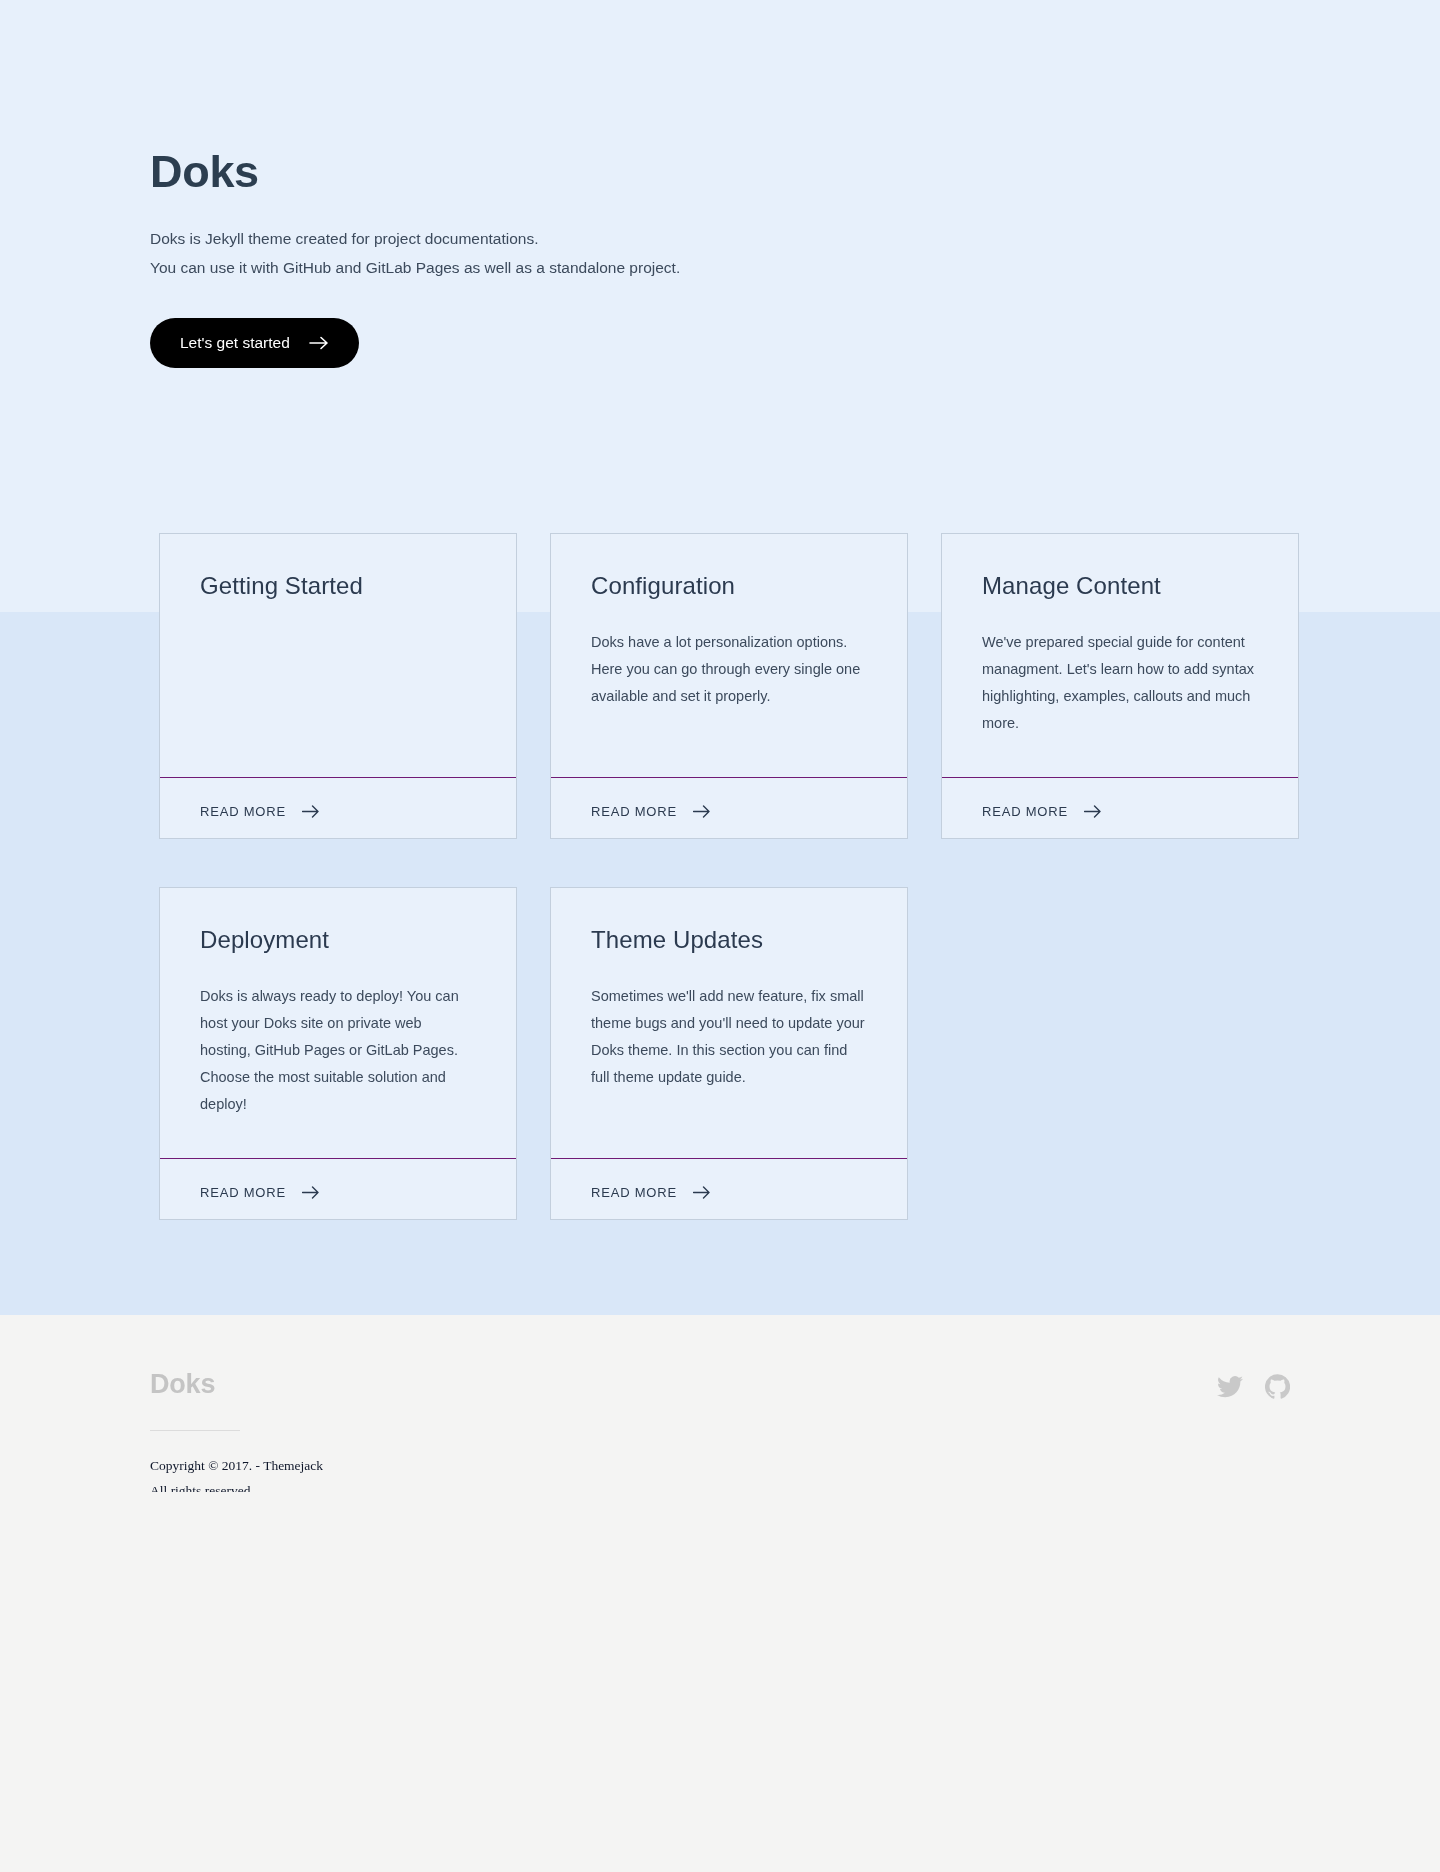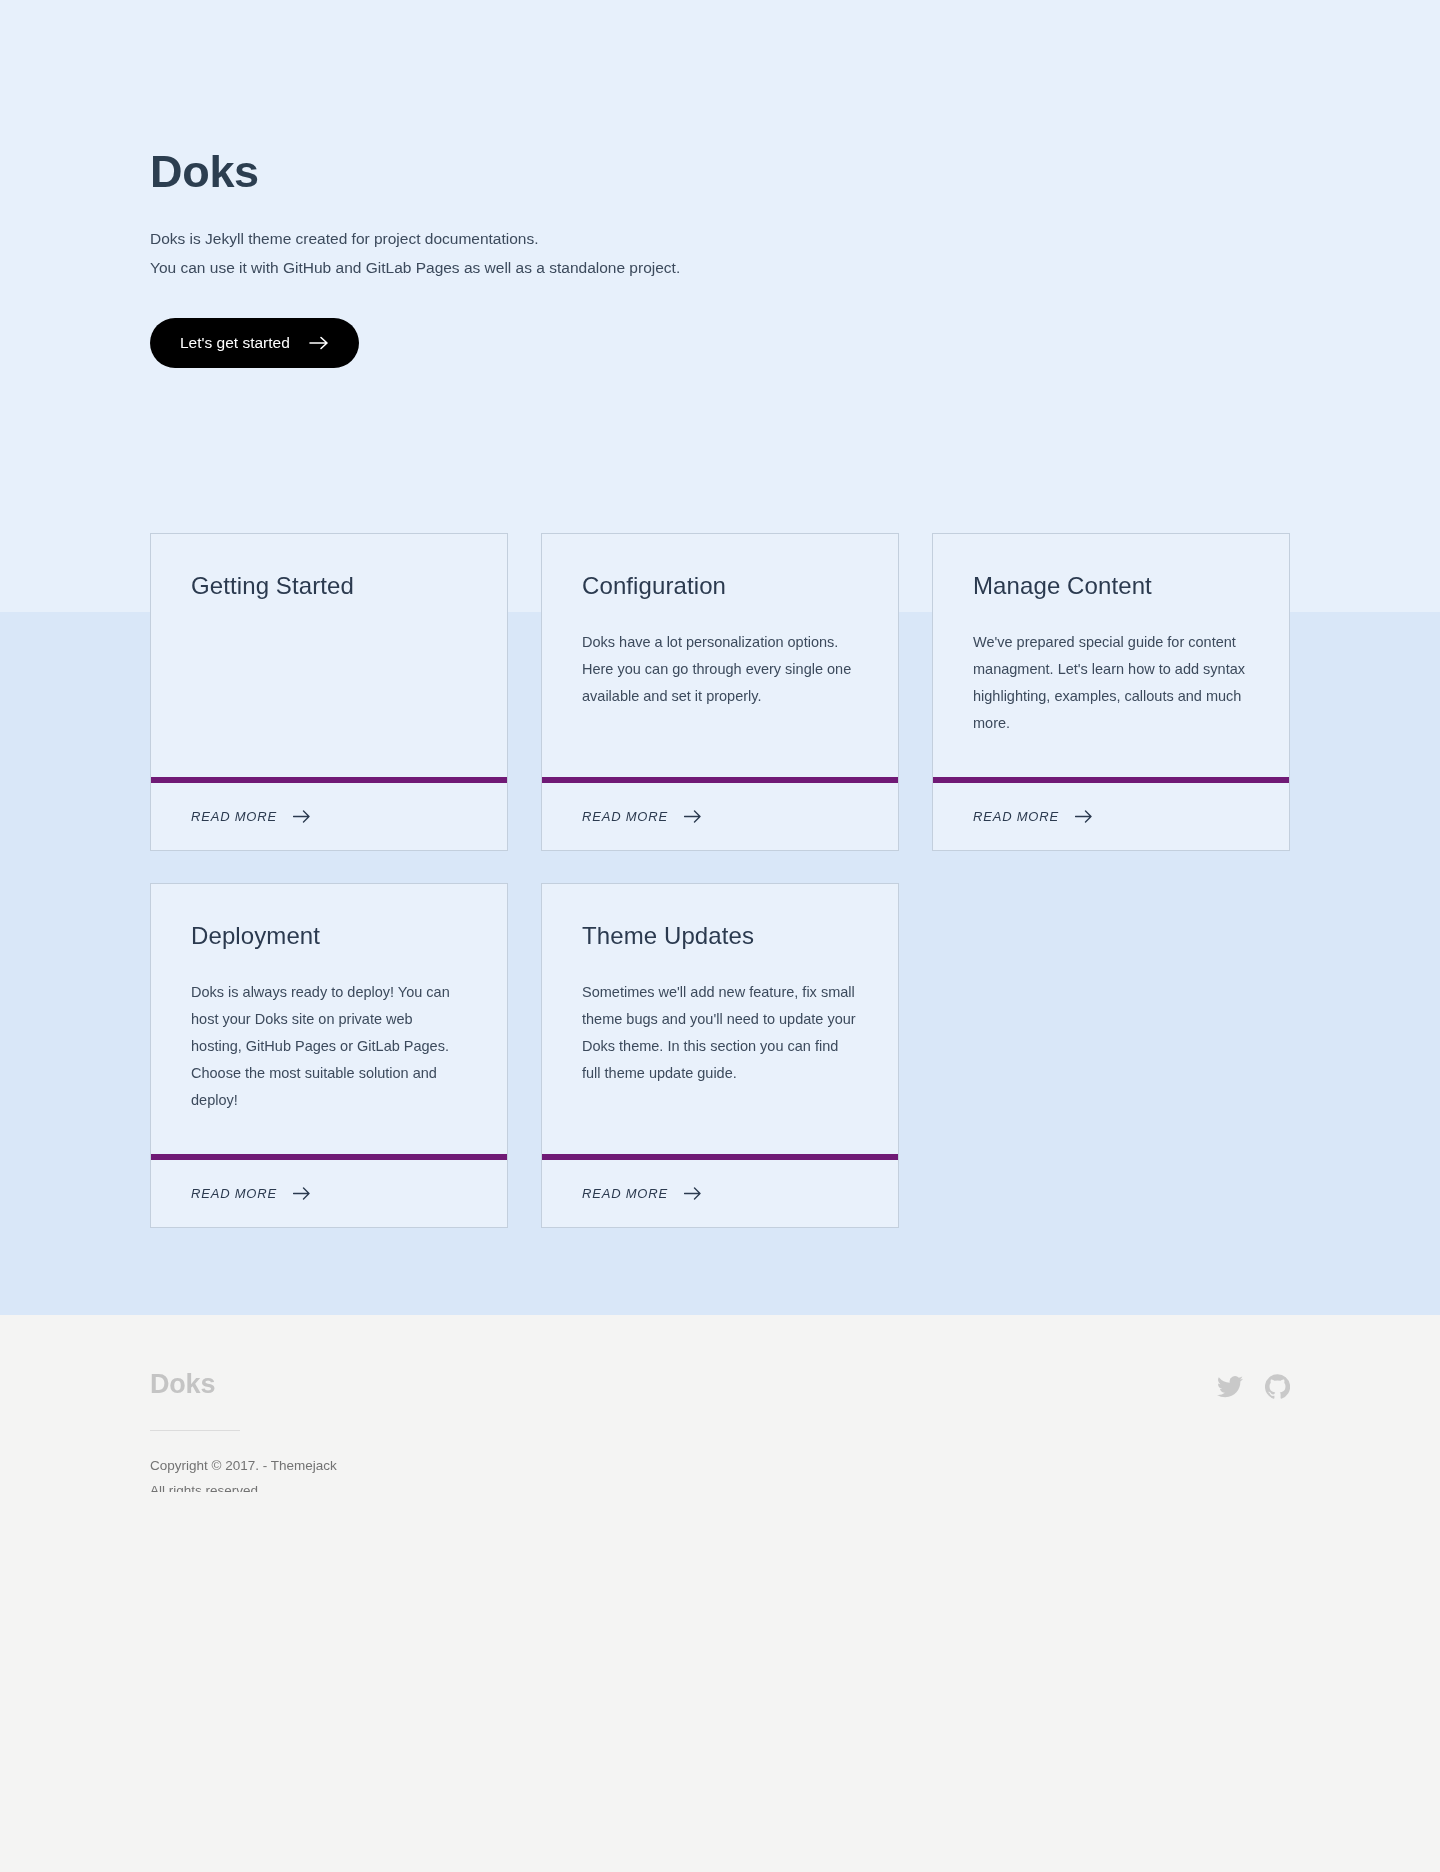--- a/index.html
+++ b/index.html
@@ -73,25 +73,25 @@
     color: #ffffff;
     font-family: "Liberation Sans", sans-serif;
     font-size: 15.5px;
     cursor: pointer;
   }
   .cta-arrow { display: inline-flex; }
 
   
   .cards {
     position: absolute;
-    left: 150px; top: 533px;
+    left: 159px; top: 533px;
     width: 1140px;
     display: flex;
     flex-wrap: wrap;
-    gap: 32px 33px;
+    gap: 48px 33px;
   }
   .card {
     width: 358px;
     background: #e9f1fb;
     border: 1px solid #c3cfdd;
     display: flex;
     flex-direction: column;
   }
   .card-body {
     padding: 38px 40px 40px 40px;
@@ -105,23 +105,22 @@
     letter-spacing: 0.1px;
     line-height: 1.2;
   }
   .card-text {
     margin-top: 28px;
     font-size: 14.5px;
     line-height: 27px;
     color: #3c4a5c;
   }
   .card-foot {
-    border-top: 6px solid #701a75;
-    padding: 24px 40px 25px 40px;
-    font-style: italic;
+    border-top: 1px solid #701a75;
+    padding: 24px 40px 18px 40px;
   }
   .read-more {
     display: inline-flex;
     align-items: center;
     gap: 16px;
     font-size: 13px;
     letter-spacing: 0.8px;
     color: #2b3a4f;
     text-decoration: none;
     cursor: pointer;
@@ -152,21 +151,22 @@
   .footer-rule {
     width: 90px;
     height: 1px;
     background: #dcdcdc;
     margin-top: 30px;
   }
   .footer-copy {
     margin-top: 22px;
     font-size: 13.5px;
     line-height: 25px;
-    color: #737373;
+    color: #0f172a;
+    font-family: Liberation Serif, serif;
   }
   .footer-copy span { display: block; }
 
   .socials {
     display: flex;
     align-items: center;
     gap: 22px;
     padding-top: 4px;
   }
   .social-link {

